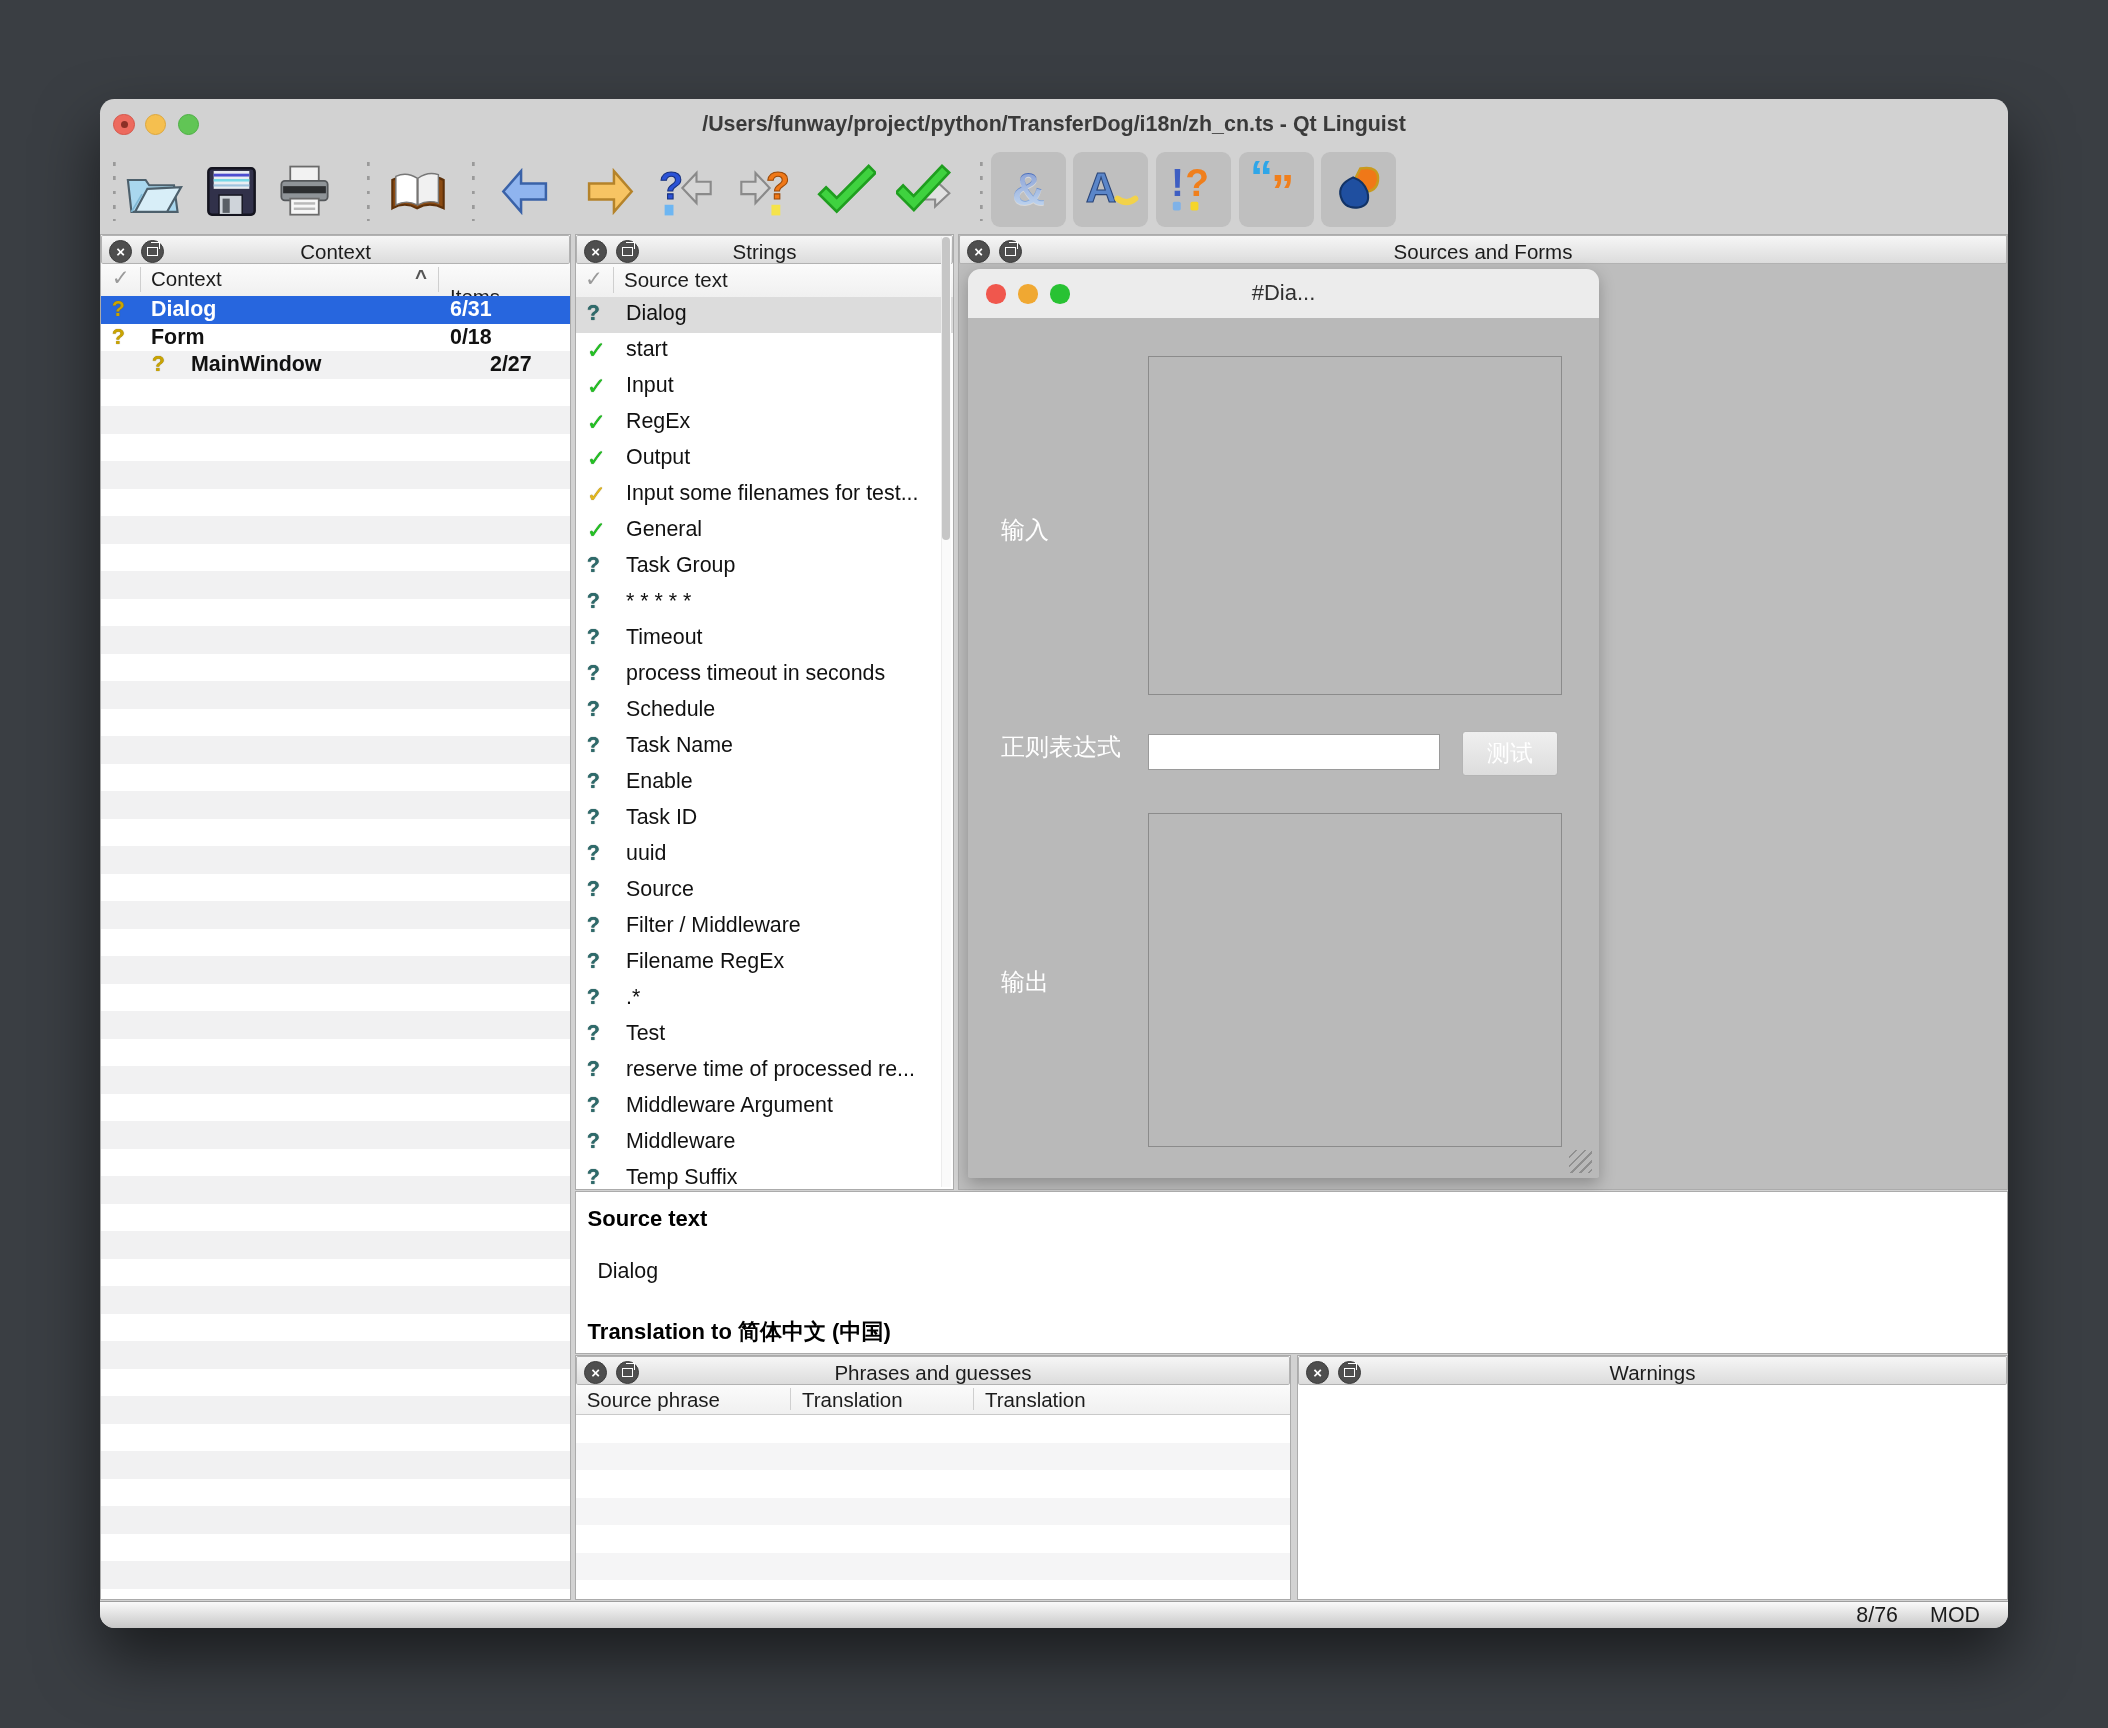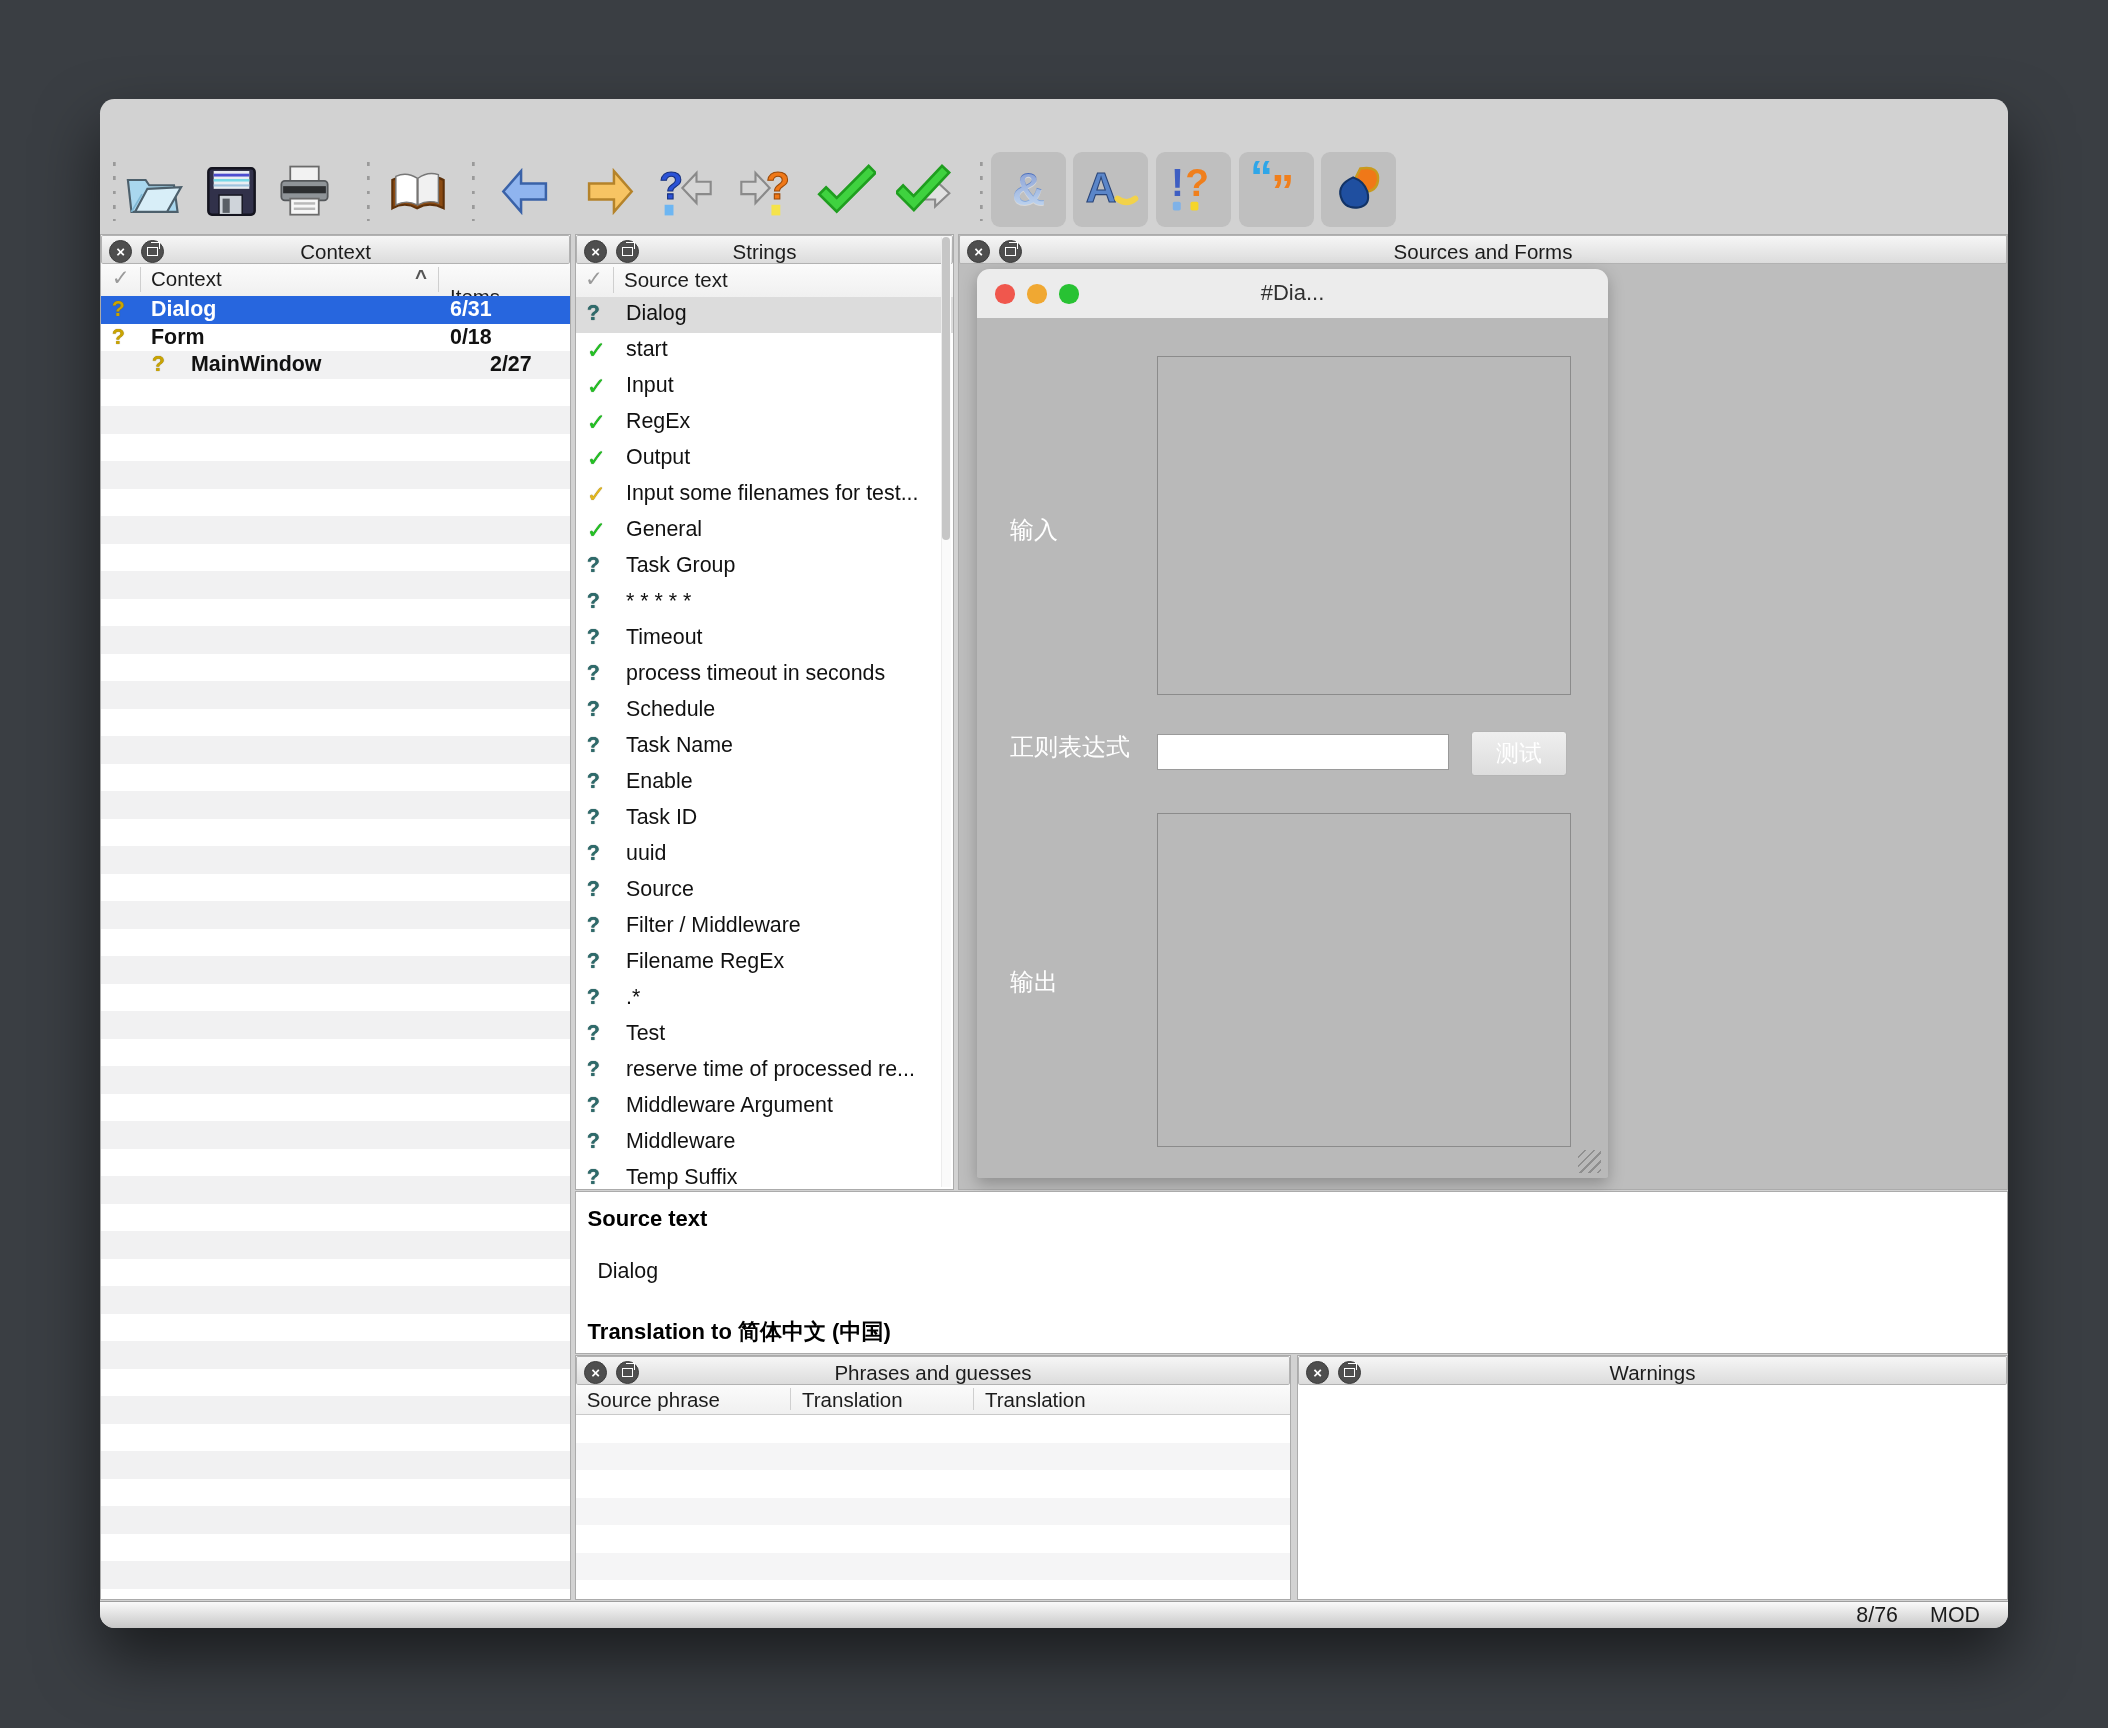--- a/index.html
+++ b/index.html
@@ -59,21 +59,21 @@
   #str-header{left:0;top:28.5px;width:100%;height:34px;}
   #str-list{position:absolute;left:0;top:62px;right:0;bottom:0;background:#fff;overflow:hidden;}
   .str-row{position:relative;height:36px;font-size:21.4px;color:#111;}
   .str-row .ic{position:absolute;left:10.7px;top:3.6px;}
   .str-row .tx{position:absolute;left:50px;top:3.6px;white-space:nowrap;}
   .str-row.selected{background:#dcdcdc;}
   #str-scroll{position:absolute;right:1.8px;top:1.8px;width:10.7px;bottom:1.8px;background:#fafafa;border-left:0.9px solid #ececec;}
   #str-thumb{position:absolute;left:0.9px;right:0.9px;top:0;height:303px;border-radius:5.3px;background:#c6c6c6;}
   
   #dock-sources{left:858px;top:135px;width:1050px;height:956px;background:#bdbdbd;border:0.9px solid #ababab;}
-  #preview{position:absolute;left:18px;top:34px;width:631px;height:909px;background:#b9b9b9;
+  #preview{position:absolute;left:9px;top:34px;width:631px;height:909px;background:#b9b9b9;
     border-radius:12.5px 12.5px 1.8px 1.8px;box-shadow:0 5.3px 16px rgba(0,0,0,.25);}
   #pv-title{position:absolute;left:0;top:0;right:0;height:49px;background:#ececec;border-radius:12.5px 12.5px 0 0;}
   .pl{position:absolute;top:15px;width:19.6px;height:19.6px;border-radius:50%;}
   .pl.red{left:18px;background:#f0574d;}
   .pl.yellow{left:50px;background:#f0a832;}
   .pl.green{left:82px;background:#28c233;}
   #pv-name{position:absolute;left:0;right:0;top:10.7px;text-align:center;font-size:22px;color:#303030;}
   .pv-box{position:absolute;left:180px;width:414px;border:0.9px solid #8b8b8b;}
   #pv-box-in{top:87px;height:339px;}
   #pv-box-out{top:544px;height:334px;}
@@ -102,20 +102,26 @@
     background:linear-gradient(#fafafa,#c7c7c7);border-top:0.9px solid #9e9e9e;border-radius:0 0 14.3px 14.3px;
     font-size:21.4px;color:#1a1a1a;}
   #statusbar .pos{position:absolute;right:110px;top:0.9px;}
   #statusbar .mod{position:absolute;right:28px;top:0.9px;margin-left:24px;}
 </style>
 </head>
 <body>
 
 <div id="window">
 
+  <div class="titlebar">
+    <div class="tl red"></div>
+    <div class="tl yellow"></div>
+    <div class="tl green"></div>
+    <div class="win-title">/Users/funway/project/python/TransferDog/i18n/zh_cn.ts - Qt Linguist</div>
+  </div>
 
   <div class="toolbar">
     <div class="tsep" style="left:12.5px"></div>
 
     <div class="tbtn" style="left:21.4px">
       <span>
         <svg width="61" height="55" viewBox="0 0 34 31">
           <path d="M4 27 L2 9 L12 9 L14 12 L28 12 L30 27 Z" fill="#a9d7ee" stroke="#4d606c" stroke-width="1.2"></path>
           <path d="M6 27 L13 14 L32 13 L24 27 Z" fill="#d8eef8" stroke="#4d606c" stroke-width="1.2"></path>
           <path d="M4 27 L10 17" stroke="#7fb7d4" stroke-width="1"></path>

